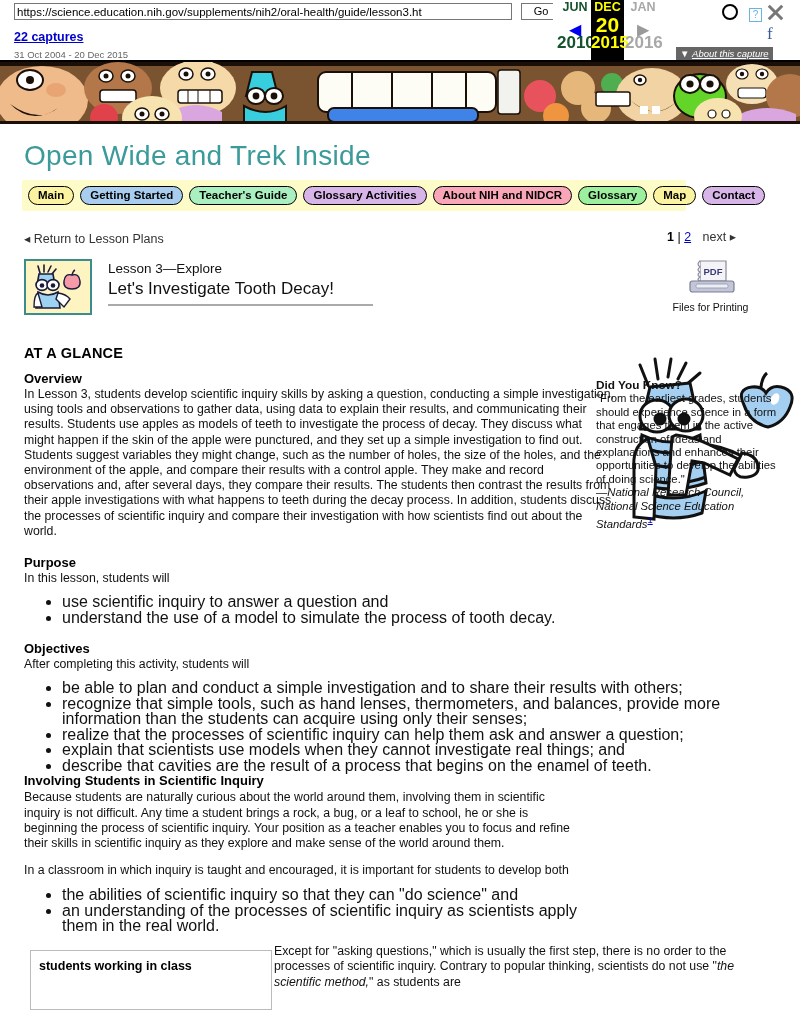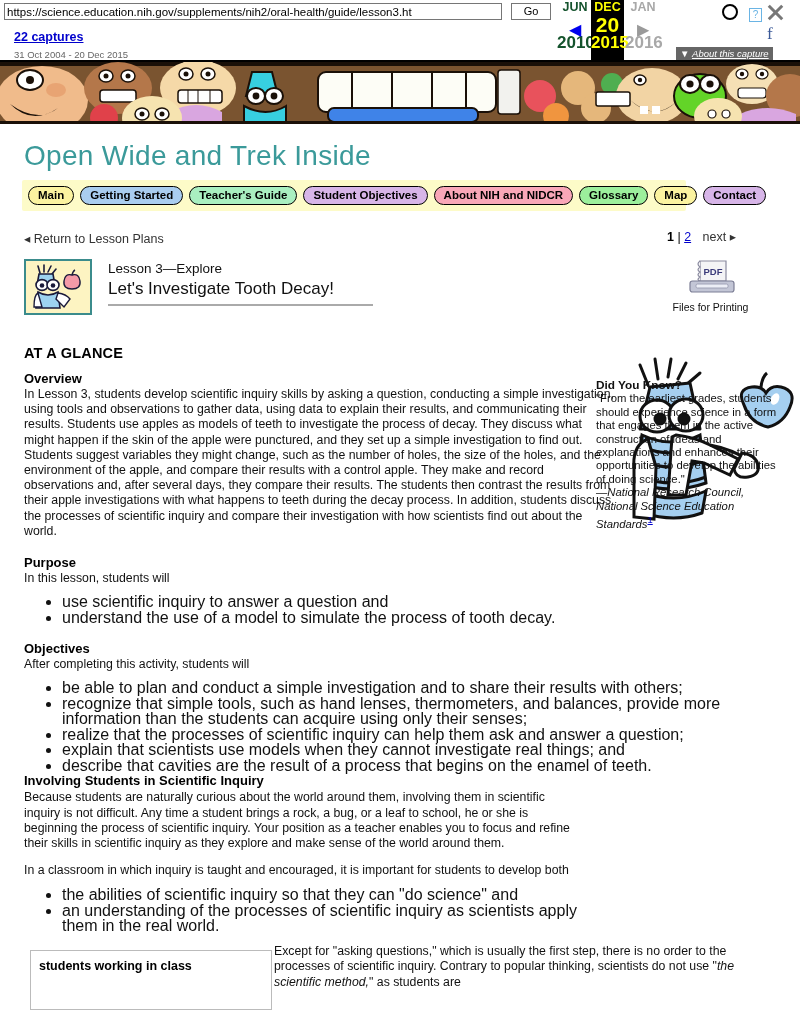--- a/index.html
+++ b/index.html
@@ -15,21 +15,21 @@
 
   
   #wm-bar {
     position:relative;
     width:800px; height:62px;
     background:#fff;
     border-bottom:2px solid #000;
     font-family:"Liberation Sans", sans-serif;
   }
   #wm-left { position:absolute; left:0; top:0; width:553px; height:60px; background:#fff; }
-  #wm-url-row { position:absolute; left:4px; top:3px; width:530px; height:18px; }
+  #wm-url-row { position:absolute; left:14px; top:3px; width:530px; height:18px; }
   #wm-url {
     width:498px; height:17px;
     border:1px solid #767676;
     font-size:11.5px;
     font-family:"Liberation Sans", sans-serif;
     padding:0 2px; margin:0;
     color:#000; background:#fff;
     vertical-align:top;
   }
   #wm-go {
@@ -341,21 +341,21 @@
 </div>
 
 <div id="page">
 
   <h1 id="site-title">Open Wide and Trek Inside</h1>
 
   <div id="navbar">
     <span class="pill" style="background:#fbf3a0">Main</span>
     <span class="pill" style="background:#a9cdef">Getting Started</span>
     <span class="pill" style="background:#a9efc0">Teacher's Guide</span>
-    <span class="pill" style="background:#d7b5e8">Student Objectives</span>
+    <span class="pill" style="background:#d7b5e8">Glossary Activities</span>
     <span class="pill" style="background:#f9a7b8">About NIH and NIDCR</span>
     <span class="pill" style="background:#9cef9c">Glossary</span>
     <span class="pill" style="background:#fbf3a0">Map</span>
     <span class="pill" style="background:#d7b5e8">Contact</span>
   </div>
 
   <div id="returnbar">
     <span id="return-link">
       <span>◂</span>
       <span>Return to Lesson Plans</span>

